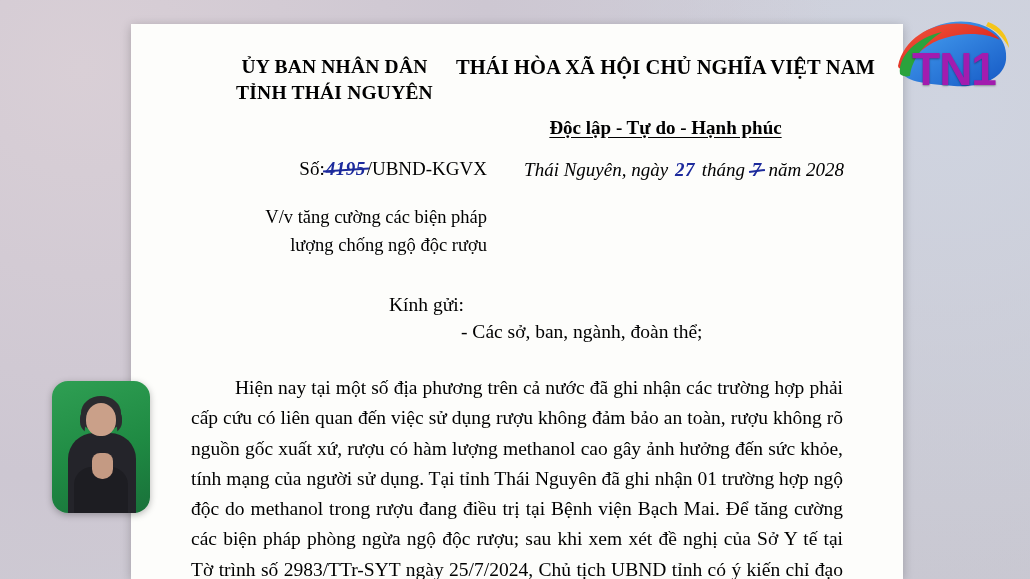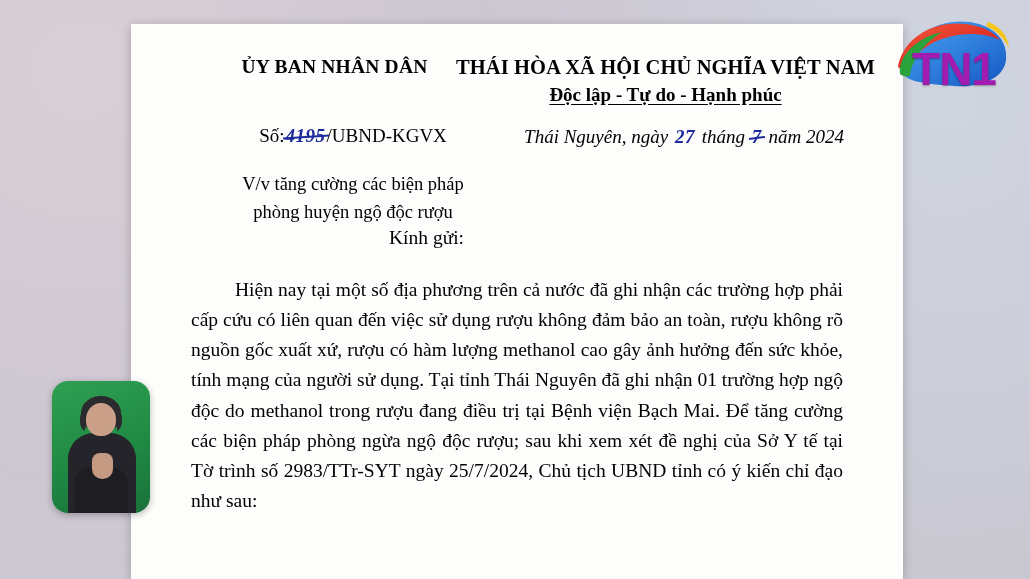--- a/index.html
+++ b/index.html
@@ -76,27 +76,28 @@
     line-height: 1.3;
     white-space: nowrap;
   }
   .nation-line2 {
     font-weight: bold;
     font-size: 19px;
     line-height: 1.45;
     text-decoration: underline;
     text-underline-offset: 3px;
     white-space: nowrap;
+    margin-top: 33px;
   }
 
   
   .left-block {
     width: 268px;
     padding-left: 60px;
-    text-align: center;
+    text-align: right;
     margin-top: 17px;
   }
   .so-line {
     font-size: 19px;
     white-space: nowrap;
   }
   .so-number {
     font-family: "Liberation Serif", serif;
     font-style: italic;
     color: #1c2a9c;
@@ -150,20 +151,21 @@
     transform: rotate(-8deg);
   }
 
   .header-flex {
     display: flex;
     padding: 0 28px;
   }
 
   
   .kinh-gui {
+    margin-top: 34px;
     padding-left: 258px;
     font-size: 19.5px;
   }
   .recipient {
     padding-left: 330px;
     font-size: 19.5px;
     line-height: 1.62;
   }
 
   
@@ -278,39 +280,41 @@
 <body>
 
 <div id="backdrop"></div>
 
 <div id="document-page">
   <div id="doc-inner">
 
     <div class="header-row">
       <div class="header-left">
         <div class="org-line1">ỦY BAN NHÂN DÂN</div>
+        <div class="org-line2">TỈNH THÁI NGUYÊN</div>
       </div>
       <div class="header-right">
         <div class="nation-line1">THÁI HÒA XÃ HỘI CHỦ NGHĨA VIỆT NAM</div>
         <div class="nation-line2">Độc lập - Tự do - Hạnh phúc</div>
       </div>
     </div>
 
     <div class="header-flex">
       <div class="left-block">
         <div class="so-line"><span>Số:</span><span class="so-number">4195</span><span>/UBND-KGVX</span></div>
         <div class="subject">
           <div>V/v tăng cường các biện pháp</div>
-          <div>phòng huyện ngộ độc rượu</div>
+          <div>lượng chống ngộ độc rượu</div>
         </div>
       </div>
-      <div class="right-block"><span>Thái Nguyên, ngày</span> <span class="hand">27</span> <span>tháng</span> <span class="hand strike">7</span> <span>năm</span> <span>2024</span></div>
+      <div class="right-block"><span>Thái Nguyên, ngày</span> <span class="hand">27</span> <span>tháng</span> <span class="hand strike">7</span> <span>năm</span> <span>2028</span></div>
     </div>
 
     <div class="kinh-gui">Kính gửi:</div>
+    <div class="recipient">- Các sở, ban, ngành, đoàn thể;</div>
 
     <div class="body-text">
       <p class="indent">Hiện nay tại một số địa phương trên cả nước đã ghi nhận các trường hợp phải cấp cứu có liên quan đến việc sử dụng rượu không đảm bảo an toàn, rượu không rõ nguồn gốc xuất xứ, rượu có hàm lượng methanol cao gây ảnh hưởng đến sức khỏe, tính mạng của người sử dụng. Tại tỉnh Thái Nguyên đã ghi nhận 01 trường hợp ngộ độc do methanol trong rượu đang điều trị tại Bệnh viện Bạch Mai. Để tăng cường các biện pháp phòng ngừa ngộ độc rượu; sau khi xem xét đề nghị của Sở Y tế tại Tờ trình số 2983/TTr-SYT ngày 25/7/2024, Chủ tịch UBND tỉnh có ý kiến chỉ đạo như sau:</p>
 
     </div>
 
   </div>
 </div>
 
 <div id="logo-tn1">

